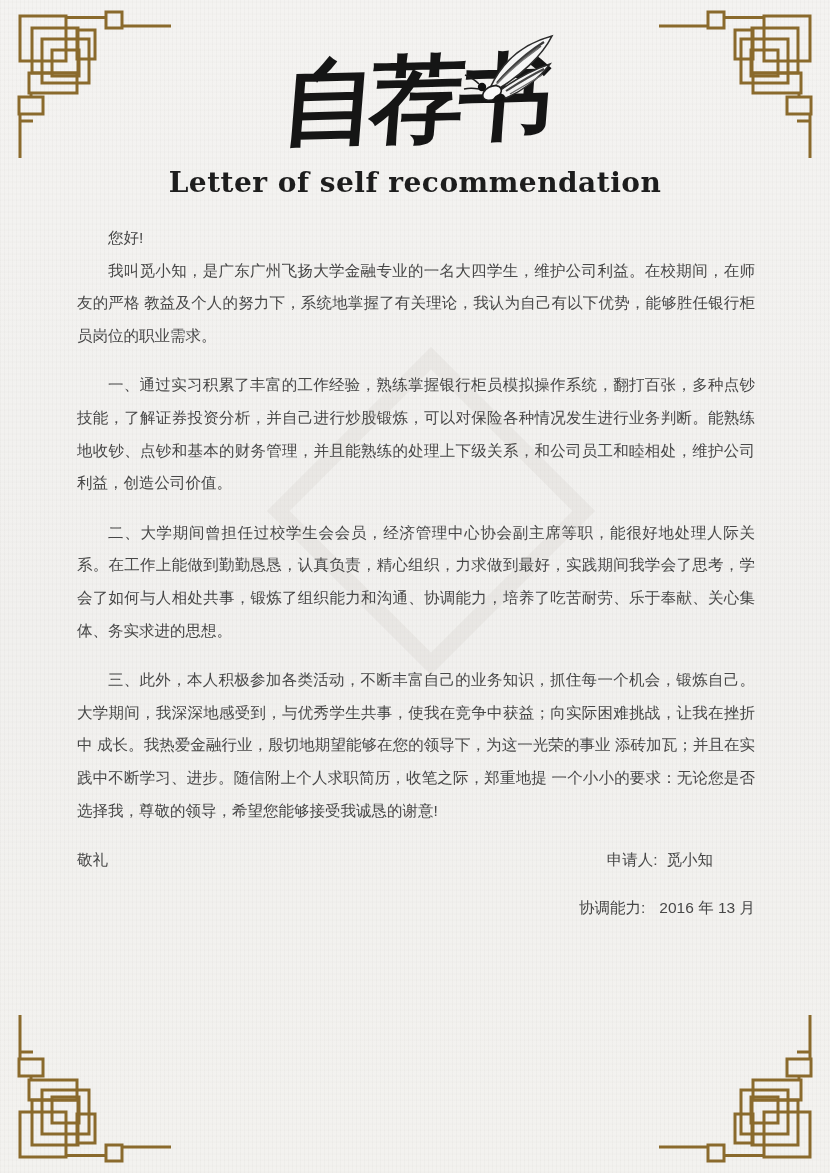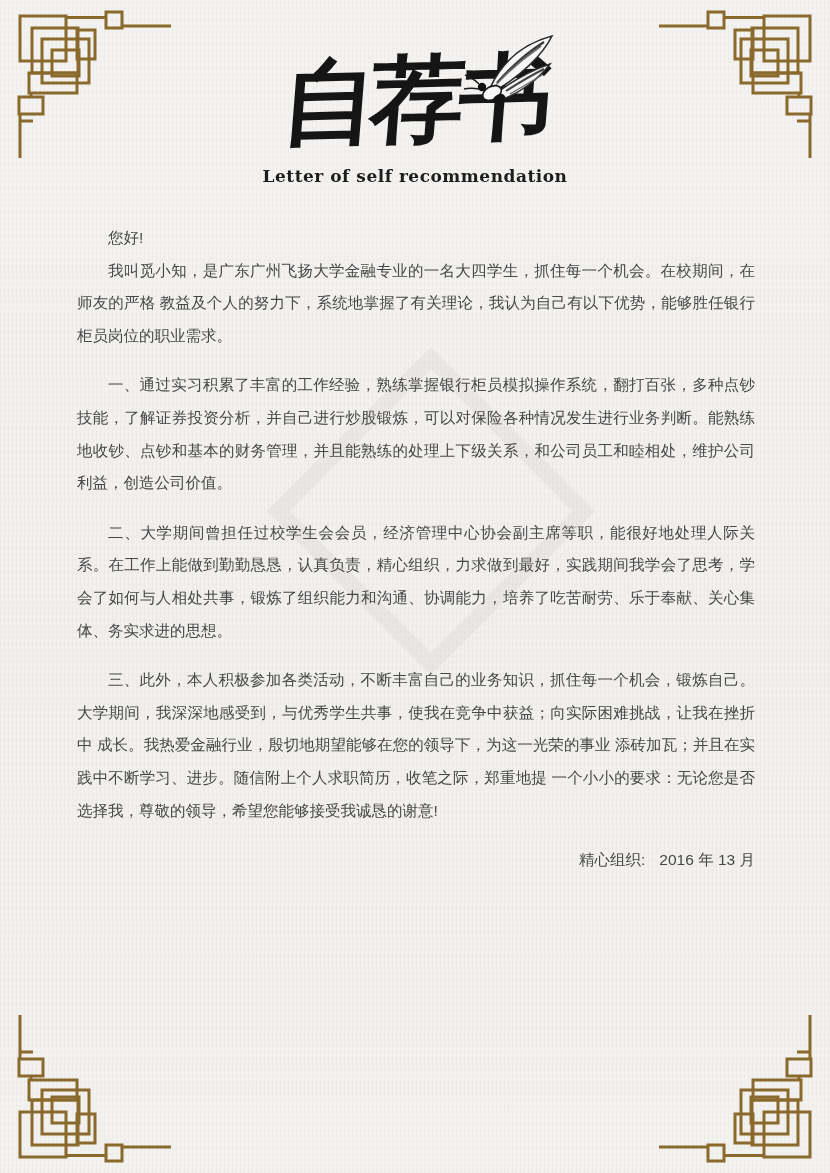--- a/index.html
+++ b/index.html
@@ -32,21 +32,21 @@
   .header{position:absolute;top:40px;left:0;width:100%;text-align:center;}
   .title{
     font-family:"DejaVu Serif","Liberation Serif",serif;
     font-size:94px;font-weight:bold;color:#151515;
     line-height:118px;letter-spacing:-6px;
     transform:skewX(-6deg) rotate(-1.5deg);
     display:inline-block;
   }
   .subtitle{
     font-family:"DejaVu Serif","Liberation Serif",serif;
-    font-weight:bold;font-size:17px;color:#1d1d1d;
+    font-weight:bold;font-size:28px;color:#1d1d1d;
     letter-spacing:0.5px;margin-top:8px;
   }
   .butterfly{position:absolute;top:34px;left:462px;width:94px;height:74px;}
   
   .letter{
     position:absolute;top:222px;left:77px;width:678px;
     font-size:15.5px;line-height:32.6px;color:#474747;
     text-align:justify;
   }
   .letter .line{margin:0;}
@@ -126,28 +126,35 @@
       <ellipse cx="30" cy="59" rx="10" ry="6.5" transform="rotate(-28 30 59)" fill="#f7f7f7" stroke="#1c1c1c" stroke-width="1.6"></ellipse>
       <ellipse cx="37" cy="64" rx="6" ry="3.6" transform="rotate(-25 37 64)" fill="#121212"></ellipse>
       <circle cx="20" cy="53" r="4.2" fill="#101010"></circle>
       <path d="M17,50 C12,45 8,43 3,41" stroke="#1c1c1c" stroke-width="1.5" fill="none"></path>
       <path d="M17,55 C11,54 7,54 2,55" stroke="#1c1c1c" stroke-width="1.5" fill="none"></path>
     </svg>
   </div>
 
   <div class="letter">
     <p class="line indent">您好!</p>
-    <p class="para">我叫觅小知，是广东广州飞扬大学金融专业的一名大四学生，抓住每一个机会。在校期间，在师友的严格 教益及个人的努力下，系统地掌握了有关理论，我认为自己有以下优势，能够胜任银行柜员岗位的职业需求。</p>
+    <p class="para">我叫觅小知，是广东广州飞扬大学金融专业的一名大四学生，维护公司利益。在校期间，在师友的严格 教益及个人的努力下，系统地掌握了有关理论，我认为自己有以下优势，能够胜任银行柜员岗位的职业需求。</p>
     <p class="para">一、通过实习积累了丰富的工作经验，熟练掌握银行柜员模拟操作系统，翻打百张，多种点钞技能，了解证券投资分析，并自己进行炒股锻炼，可以对保险各种情况发生进行业务判断。能熟练地收钞、点钞和基本的财务管理，并且能熟练的处理上下级关系，和公司员工和睦相处，维护公司利益，创造公司价值。</p>
     <p class="para">二、大学期间曾担任过校学生会会员，经济管理中心协会副主席等职，能很好地处理人际关系。在工作上能做到勤勤恳恳，认真负责，精心组织，力求做到最好，实践期间我学会了思考，学会了如何与人相处共事，锻炼了组织能力和沟通、协调能力，培养了吃苦耐劳、乐于奉献、关心集体、务实求进的思想。</p>
     <p class="para">三、此外，本人积极参加各类活动，不断丰富自己的业务知识，抓住每一个机会，锻炼自己。大学期间，我深深地感受到，与优秀学生共事，使我在竞争中获益；向实际困难挑战，让我在挫折中 成长。我热爱金融行业，殷切地期望能够在您的领导下，为这一光荣的事业 添砖加瓦；并且在实践中不断学习、进步。随信附上个人求职简历，收笔之际，郑重地提 一个小小的要求：无论您是否选择我，尊敬的领导，希望您能够接受我诚恳的谢意!</p>
 
 
+    <div class="sig-row">
+      <span>敬礼</span>
+      <span class="applicant">
+        <span>申请人:</span>
+        <span>觅小知</span>
+      </span>
+    </div>
 
     <div class="date-row">
       <span class="date">
-        <span>精心组织:</span>
+        <span>协调能力:</span>
         <span>2016 年 13 月</span>
       </span>
     </div>
   </div>
 
 </div>
 
 </body></html>

